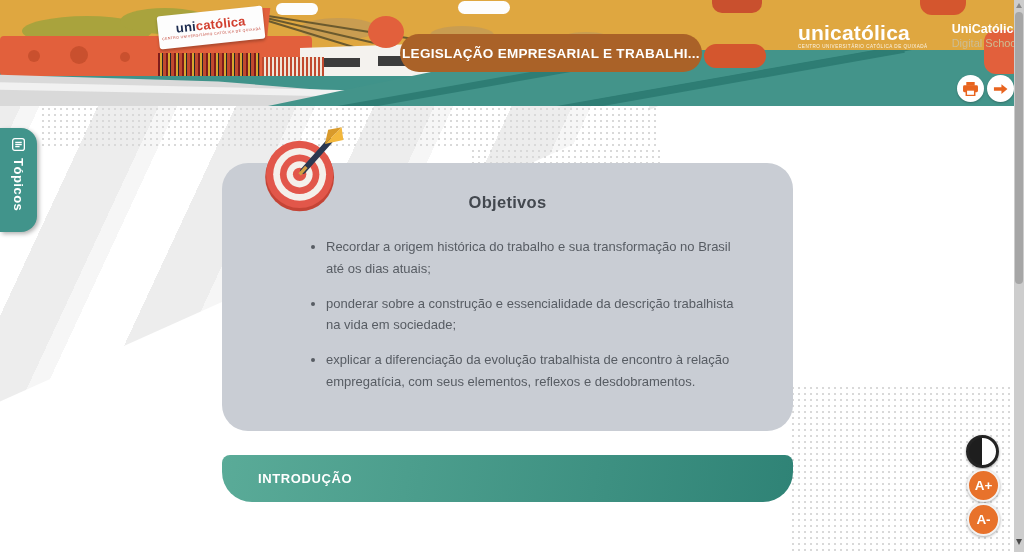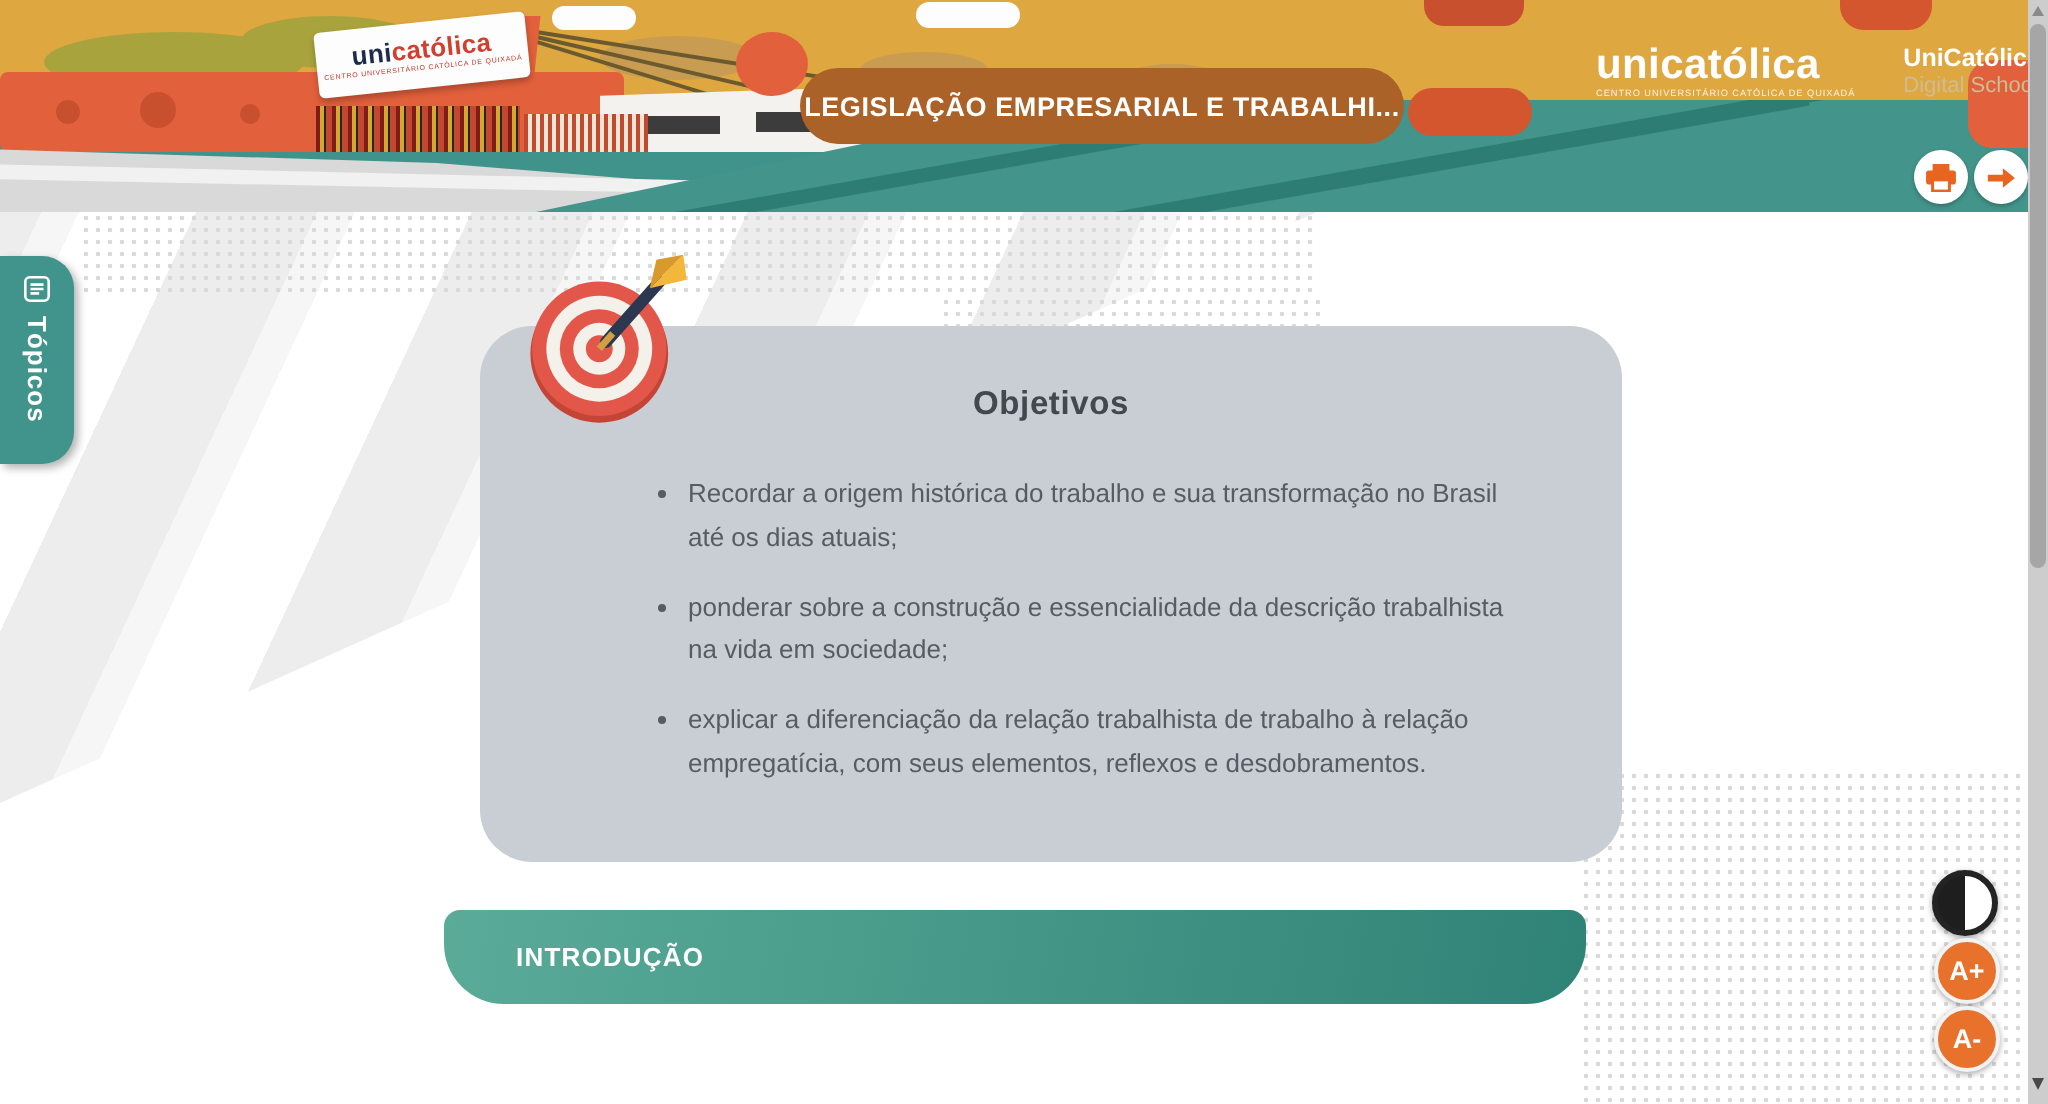--- a/index.html
+++ b/index.html
@@ -67,21 +67,21 @@
 
   
   .topics-tab{left:0;top:128px;width:37px;height:104px;background:#41948b;
               border-radius:0 16px 16px 0;box-shadow:2px 2px 4px rgba(0,0,0,.3);
               display:flex;flex-direction:column;align-items:center;padding-top:10px;
               box-sizing:border-box;cursor:pointer;}
   .topics-label{writing-mode:vertical-rl;color:#fff;font-weight:bold;font-size:13px;
                 letter-spacing:.5px;margin-top:7px;}
 
   
-  .card{left:240px;top:163px;width:571px;height:268px;background:#c9cdd4;border-radius:26px;
+  .card{left:222px;top:163px;width:571px;height:268px;background:#c9cdd4;border-radius:26px;
         box-sizing:border-box;}
   .card h2{margin:30px 0 0 0;text-align:center;font-size:16.5px;color:#43484f;letter-spacing:.3px;}
   .card ul{margin:24px 48px 0 88px;padding:0 0 0 16px;color:#575c63;font-size:13px;line-height:1.68;}
   .card li{margin-bottom:13px;}
 
   
   .intro{left:222px;top:455px;width:571px;height:47px;
          background:linear-gradient(100deg,#5aab98,#2f8376);
          border-radius:8px 8px 30px 30px;display:flex;align-items:center;
          padding-left:36px;box-sizing:border-box;color:#fff;font-size:13px;
@@ -209,21 +209,21 @@
       <path d="M3 4h6M3 6h6M3 8h4"></path>
     </svg>
     <span class="topics-label">Tópicos</span>
   </div>
 
   <div class="abs card">
     <h2>Objetivos</h2>
     <ul>
       <li>Recordar a origem histórica do trabalho e sua transformação no Brasil até os dias atuais;</li>
       <li>ponderar sobre a construção e essencialidade da descrição trabalhista na vida em sociedade;</li>
-      <li>explicar a diferenciação da relação trabalhista de trabalho à relação empregatícia, com seus elementos, reflexos e desdobramentos.</li>
+      <li>explicar a diferenciação da evolução trabalhista de encontro à relação empregatícia, com seus elementos, reflexos e desdobramentos.</li>
     </ul>
   </div>
 
   <svg class="abs" style="left:261px;top:125px;" width="84" height="92" viewBox="0 0 100 108">
     <circle cx="46" cy="61" r="41" fill="#c44436"></circle>
     <circle cx="46" cy="58" r="40" fill="#e2574a"></circle>
     <circle cx="46" cy="58" r="31.5" fill="#f4f0ea"></circle>
     <circle cx="46" cy="58" r="23.5" fill="#e2574a"></circle>
     <circle cx="46" cy="58" r="15.5" fill="#f4f0ea"></circle>
     <circle cx="46" cy="58" r="8" fill="#e2574a"></circle>

